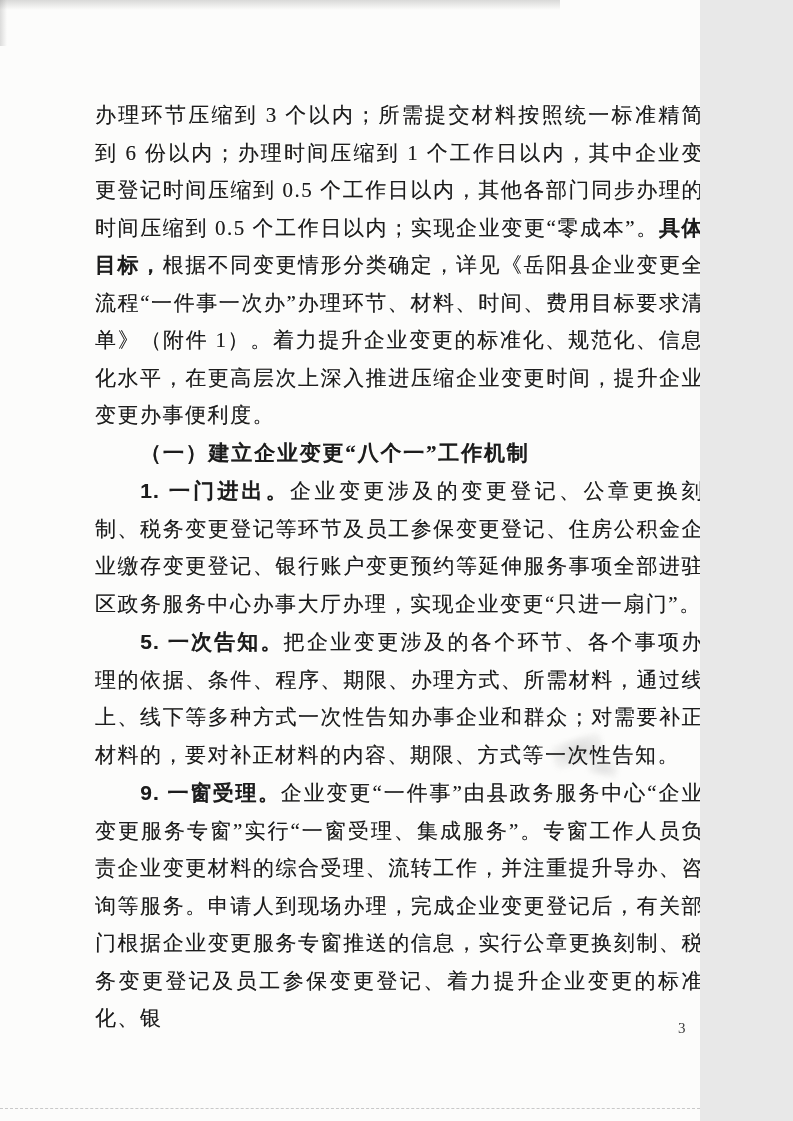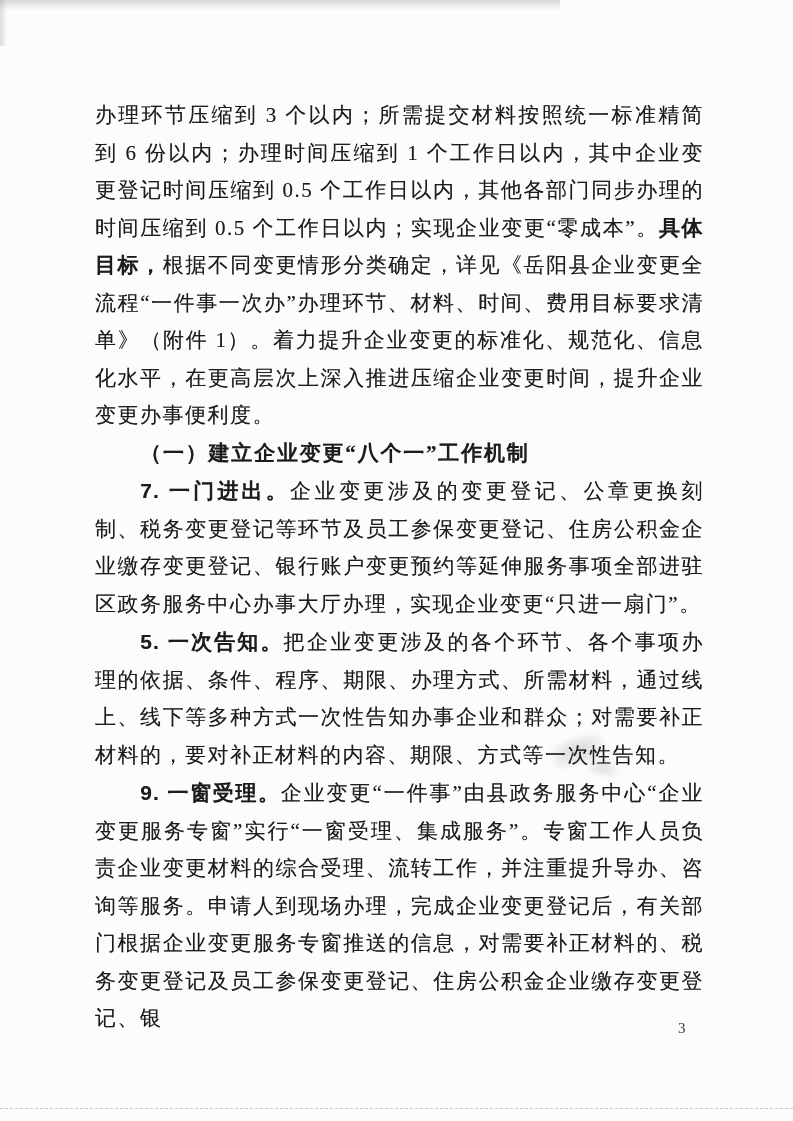--- a/index.html
+++ b/index.html
@@ -2,21 +2,21 @@
 <html><head>
 <meta charset="utf-8">
 <style>
   html, body {
     margin: 0;
     padding: 0;
     background: #e8e8e8;
   }
   .scan-page {
     position: relative;
-    width: 793px;
+    width: 700px;
     height: 1121px;
     background: #fcfcfb;
     overflow: hidden;
     font-family: "Liberation Serif", "DejaVu Serif", serif;
     color: #1c1c1c;
   }
   
   .scan-edge-top {
     position: absolute;
     top: 0; left: 0;
@@ -102,19 +102,19 @@
 <div class="scan-page">
   <div class="scan-edge-top"></div>
   <div class="scan-edge-left"></div>
   <div class="scan-smudge-1"></div>
   <div class="scan-smudge-2"></div>
   <div class="scan-bottom-line"></div>
 
   <div class="doc-body">
       <p class="para body"><span class="run">办理环节压缩到 3 个以内；所需提交材料按照统一标准精简到 6 份以内；办理时间压缩到 1 个工作日以内，其中企业变更登记时间压缩到 0.5 个工作日以内，其他各部门同步办理的时间压缩到 0.5 个工作日以内；实现企业变更“零成本”。</span><span class="run bold">具体目标，</span><span class="run">根据不同变更情形分类确定，详见《岳阳县企业变更全流程“一件事一次办”办理环节、材料、时间、费用目标要求清单》（附件 1）。着力提升企业变更的标准化、规范化、信息化水平，在更高层次上深入推进压缩企业变更时间，提升企业变更办事便利度。</span></p>
       <p class="para heading2 indent"><span class="run bold">（一）建立企业变更“八个一”工作机制</span></p>
-      <p class="para lead indent"><span class="run bold">7. 一门进出。</span><span class="run">企业变更涉及的变更登记、公章更换刻制、税务变更登记等环节及员工参保变更登记、住房公积金企业缴存变更登记、银行账户变更预约等延伸服务事项全部进驻区政务服务中心办事大厅办理，实现企业变更“只进一扇门”。</span></p>
+      <p class="para lead indent"><span class="run bold">1. 一门进出。</span><span class="run">企业变更涉及的变更登记、公章更换刻制、税务变更登记等环节及员工参保变更登记、住房公积金企业缴存变更登记、银行账户变更预约等延伸服务事项全部进驻区政务服务中心办事大厅办理，实现企业变更“只进一扇门”。</span></p>
       <p class="para lead indent"><span class="run bold">5. 一次告知。</span><span class="run">把企业变更涉及的各个环节、各个事项办理的依据、条件、程序、期限、办理方式、所需材料，通过线上、线下等多种方式一次性告知办事企业和群众；对需要补正材料的，要对补正材料的内容、期限、方式等一次性告知。</span></p>
-      <p class="para lead indent"><span class="run bold">9. 一窗受理。</span><span class="run">企业变更“一件事”由县政务服务中心“企业变更服务专窗”实行“一窗受理、集成服务”。专窗工作人员负责企业变更材料的综合受理、流转工作，并注重提升导办、咨询等服务。申请人到现场办理，完成企业变更登记后，有关部门根据企业变更服务专窗推送的信息，对需要补正材料的、税务变更登记及员工参保变更登记、住房公积金企业缴存变更登记、银</span></p>
+      <p class="para lead indent"><span class="run bold">9. 一窗受理。</span><span class="run">企业变更“一件事”由县政务服务中心“企业变更服务专窗”实行“一窗受理、集成服务”。专窗工作人员负责企业变更材料的综合受理、流转工作，并注重提升导办、咨询等服务。申请人到现场办理，完成企业变更登记后，有关部门根据企业变更服务专窗推送的信息，实行公章更换刻制、税务变更登记及员工参保变更登记、着力提升企业变更的标准化、银</span></p>
     </div>
 
   <div class="page-number">3</div>
 </div>
 
 </body></html>

